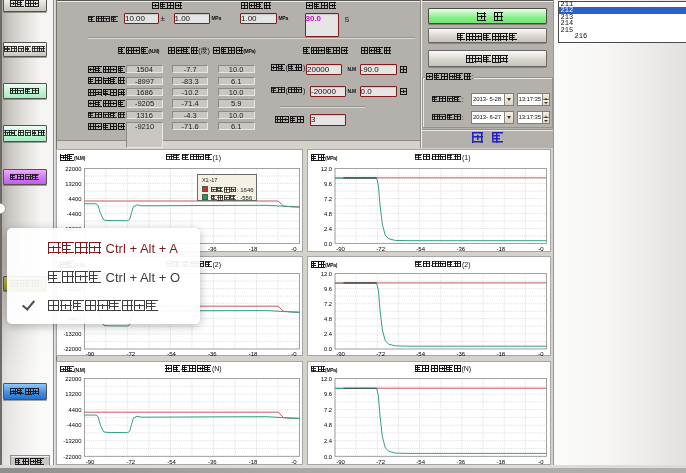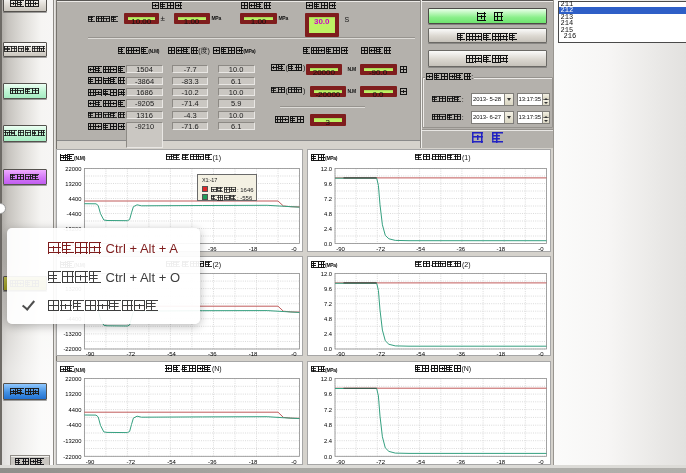--- a/index.html
+++ b/index.html
@@ -7,21 +7,21 @@
 i.a,i.b,i.c{display:inline-block;width:1em;height:0.98em;margin:0 0.08em 0 0;background-repeat:no-repeat;vertical-align:-0.13em}
 .thin i.a{background-position:0 2%,0 46%,0 96%,4% 0,92% 0,48% 60%;background-size:100% 10%,100% 10%,100% 10%,10% 100%,10% 100%,10% 46%}
 .thin i.b{background-position:0 0,14% 32%,14% 64%,0 96%,44% 0,0 10%;background-size:100% 10%,72% 10%,72% 10%,100% 10%,10% 100%,10% 80%}
 .thin i.c{background-position:0 0,0 98%,2% 0,94% 0,0 48%,46% 0;background-size:100% 10%,100% 10%,10% 100%,10% 100%,100% 10%,10% 100%}
 i.a{background-image:linear-gradient(currentColor,currentColor),linear-gradient(currentColor,currentColor),linear-gradient(currentColor,currentColor),linear-gradient(currentColor,currentColor),linear-gradient(currentColor,currentColor),linear-gradient(currentColor,currentColor);
  background-position:0 2%,0 46%,0 96%,4% 0,92% 0,48% 60%;background-size:100% 14%,100% 14%,100% 14%,14% 100%,14% 100%,14% 46%}
 i.b{background-image:linear-gradient(currentColor,currentColor),linear-gradient(currentColor,currentColor),linear-gradient(currentColor,currentColor),linear-gradient(currentColor,currentColor),linear-gradient(currentColor,currentColor),linear-gradient(currentColor,currentColor);
  background-position:0 0,14% 32%,14% 64%,0 96%,44% 0,0 10%;background-size:100% 14%,72% 14%,72% 14%,100% 14%,14% 100%,14% 80%}
 i.c{background-image:linear-gradient(currentColor,currentColor),linear-gradient(currentColor,currentColor),linear-gradient(currentColor,currentColor),linear-gradient(currentColor,currentColor),linear-gradient(currentColor,currentColor),linear-gradient(currentColor,currentColor);
  background-position:0 0,0 98%,2% 0,94% 0,0 48%,46% 0;background-size:100% 14%,100% 14%,14% 100%,14% 100%,100% 14%,14% 100%}
-.fld{position:absolute;background:#bef264;border:4px solid #7f1d1d;border-radius:1px;text-align:center;font-size:8px;line-height:10px;box-shadow:inset 0 1px 1px rgba(0,0,0,.12)}
+.fld{position:absolute;background:#e5e5e5;border:1px solid #7f1d1d;border-radius:1px;font-size:8px;line-height:10px;box-shadow:inset 0 1px 1px rgba(0,0,0,.12)}
 .cell{position:absolute;background:#cac7c2;border:1px solid #8d8a85;border-right-color:#e9e7e4;border-bottom-color:#e9e7e4;text-align:center;font-size:7.5px;line-height:7px;color:#1c1c1c}
 .sbtn{position:absolute;left:2.5px;width:44.5px;white-space:nowrap;border:1px solid #55524e;border-radius:1px;text-align:center;color:#1a1a1a;box-shadow:0 1px 0 rgba(60,60,60,.45)}
 .gr{background:linear-gradient(#fdfdfc,#e0dcd5 55%,#c9c5bd)}
 .grn{background:linear-gradient(#ecfff3,#bef4d3 55%,#a5ecc2)}
 .pur{background:linear-gradient(#eeacff,#d378f7 55%,#c15df0)}
 .blu{background:linear-gradient(#90c8ff,#4491e2 55%,#2272d2)}
 .olv{background:linear-gradient(#b9b949,#99991f)}
 .hzl{display:inline-block}
 .chart{position:absolute;background:#fff;border:1px solid #a6a6a6}
 .ctitle{position:absolute;left:14px;width:100%;text-align:center;top:3.5px;font-size:7px;color:#111}
@@ -64,21 +64,21 @@
 <div class="ab hzl" style="left:118px;top:47px;font-size:7px;line-height:7px;color:#111"><i class="b"></i><i class="c"></i><i class="a"></i><i class="b"></i><small>(N.M)</small></div>
 <div class="ab hzl" style="left:168px;top:47px;font-size:7px;line-height:7px;color:#111"><i class="c"></i><i class="a"></i><i class="b"></i><i class="c"></i>(度)</div>
 <div class="ab hzl" style="left:213px;top:47px;font-size:7px;line-height:7px;color:#111"><i class="a"></i><i class="b"></i><i class="c"></i><i class="a"></i><small>(MPa)</small></div>
 <div class="ab hzl" style="left:303px;top:47px;font-size:7px;line-height:7px;color:#111"><i class="b"></i><i class="c"></i><i class="a"></i><i class="b"></i><i class="c"></i><i class="a"></i></div>
 <div class="ab hzl" style="left:361px;top:47px;font-size:7px;line-height:7px;color:#111"><i class="c"></i><i class="a"></i><i class="b"></i><i class="c"></i></div>
 <div class="ab hzl" style="left:87.5px;top:66.0px;font-size:7px;line-height:7px;color:#111"><i class="a"></i><i class="b"></i><i class="c"></i><i class="a"></i><i class="b"></i></div>
 <div class="cell" style="left:126px;top:65.2px;width:37px;height:8.2px">1504</div>
 <div class="cell" style="left:171.8px;top:65.2px;width:36.7px;height:8.2px">-7.7</div>
 <div class="cell" style="left:217.5px;top:65.2px;width:37.2px;height:8.2px">10.0</div>
 <div class="ab hzl" style="left:87.5px;top:77.38px;font-size:7px;line-height:7px;color:#111"><i class="b"></i><i class="c"></i><i class="a"></i><i class="b"></i><i class="c"></i></div>
-<div class="cell" style="left:126px;top:76.58px;width:37px;height:8.2px">-3864</div>
+<div class="cell" style="left:126px;top:76.58px;width:37px;height:8.2px">-8997</div>
 <div class="cell" style="left:171.8px;top:76.58px;width:36.7px;height:8.2px">-83.3</div>
 <div class="cell" style="left:217.5px;top:76.58px;width:37.2px;height:8.2px">6.1</div>
 <div class="ab hzl" style="left:87.5px;top:88.76px;font-size:7px;line-height:7px;color:#111"><i class="c"></i><i class="a"></i><i class="b"></i><i class="c"></i><i class="a"></i></div>
 <div class="cell" style="left:126px;top:87.96000000000001px;width:37px;height:8.2px">1686</div>
 <div class="cell" style="left:171.8px;top:87.96000000000001px;width:36.7px;height:8.2px">-10.2</div>
 <div class="cell" style="left:217.5px;top:87.96000000000001px;width:37.2px;height:8.2px">10.0</div>
 <div class="ab hzl" style="left:87.5px;top:100.14px;font-size:7px;line-height:7px;color:#111"><i class="a"></i><i class="b"></i><i class="c"></i><i class="a"></i><i class="b"></i></div>
 <div class="cell" style="left:126px;top:99.34px;width:37px;height:8.2px">-9205</div>
 <div class="cell" style="left:171.8px;top:99.34px;width:36.7px;height:8.2px">-71.4</div>
 <div class="cell" style="left:217.5px;top:99.34px;width:37.2px;height:8.2px">5.9</div>
@@ -130,21 +130,21 @@
 <div class="ab" style="left:421.5px;top:128.5px;width:131px;height:1px;background:#96938e"></div>
 <div class="ab" style="left:421.5px;top:129.5px;width:131px;height:1px;background:#e8e6e3"></div>
 <div class="ab hzl" style="left:472px;top:132px;font-size:11px;line-height:11px;color:#2222c2;font-weight:bold"><i class="a"></i><span style="display:inline-block;width:8px"></span><i class="b"></i></div>
 <div class="ab" style="left:553px;top:0;width:133px;height:467px;background:linear-gradient(90deg,#fbfbfa 0,#f7f6f5 40%,#e9e8e6 80%,#e2e1df 100%);border-left:1px solid #98958f"></div>
 <div class="ab" style="left:557.5px;top:0.5px;width:128.5px;height:42px;background:#fff;border:1px solid #4a4a4a;border-right:none;font-family:'Liberation Mono',monospace;font-size:7px;color:#000"></div>
 <div class="ab" style="left:558.5px;top:1.0px;width:127px;height:6.45px;font-family:'Liberation Mono',monospace;font-size:7px;line-height:6.6px;padding-left:2px">211</div>
 <div class="ab" style="left:558.5px;top:7.45px;width:127px;height:6.45px;background:#2e5fc7;color:#fff;font-family:'Liberation Mono',monospace;font-size:7px;line-height:6.6px;padding-left:2px">212</div>
 <div class="ab" style="left:558.5px;top:13.9px;width:127px;height:6.45px;font-family:'Liberation Mono',monospace;font-size:7px;line-height:6.6px;padding-left:2px">213</div>
 <div class="ab" style="left:558.5px;top:20.35px;width:127px;height:6.45px;font-family:'Liberation Mono',monospace;font-size:7px;line-height:6.6px;padding-left:2px">214</div>
 <div class="ab" style="left:558.5px;top:26.8px;width:127px;height:6.45px;font-family:'Liberation Mono',monospace;font-size:7px;line-height:6.6px;padding-left:2px">215</div>
-<div class="ab" style="left:558.5px;top:33.25px;width:127px;height:6.45px;font-family:'Liberation Mono',monospace;font-size:7px;line-height:6.6px;padding-left:5px">216</div>
+<div class="ab" style="left:558.5px;top:33.25px;width:127px;height:6.45px;font-family:'Liberation Mono',monospace;font-size:7px;line-height:6.6px;padding-left:16px">216</div>
 <div class="chart" style="left:56px;top:149px;width:247px;height:102.5px">
     <svg class="ab" style="left:0;top:0" width="247" height="102.5" viewBox="0 0 247 102.5">
       <path d="M27.4 18.5V93.5 M48.9 18.5V93.5 M70.4 18.5V93.5 M91.9 18.5V93.5 M113.4 18.5V93.5 M134.9 18.5V93.5 M156.5 18.5V93.5 M178.0 18.5V93.5 M199.5 18.5V93.5 M221.0 18.5V93.5 M242.5 18.5V93.5 M27.4 18.5H242.5 M27.4 26.0H242.5 M27.4 33.5H242.5 M27.4 41.0H242.5 M27.4 48.5H242.5 M27.4 56.0H242.5 M27.4 63.5H242.5 M27.4 71.0H242.5 M27.4 78.5H242.5 M27.4 86.0H242.5 M27.4 93.5H242.5" stroke="#d2d2d2" stroke-width="0.8" stroke-dasharray="1,1.2" fill="none"></path>
       <rect x="27.4" y="18.5" width="215.1" height="75.0" fill="none" stroke="#8f8f8f" stroke-width="0.8"></rect>
       <text x="24.4" y="20.7" font-size="5.8" text-anchor="end" fill="#000" font-family="Liberation Sans">22000</text>
       <text x="24.4" y="35.7" font-size="5.8" text-anchor="end" fill="#000" font-family="Liberation Sans">13200</text>
       <text x="24.4" y="50.7" font-size="5.8" text-anchor="end" fill="#000" font-family="Liberation Sans">4400</text>
       <text x="24.4" y="65.7" font-size="5.8" text-anchor="end" fill="#000" font-family="Liberation Sans">-4400</text>
       <text x="24.4" y="80.7" font-size="5.8" text-anchor="end" fill="#000" font-family="Liberation Sans">-13200</text>
       <text x="24.4" y="95.7" font-size="5.8" text-anchor="end" fill="#000" font-family="Liberation Sans">-22000</text>

